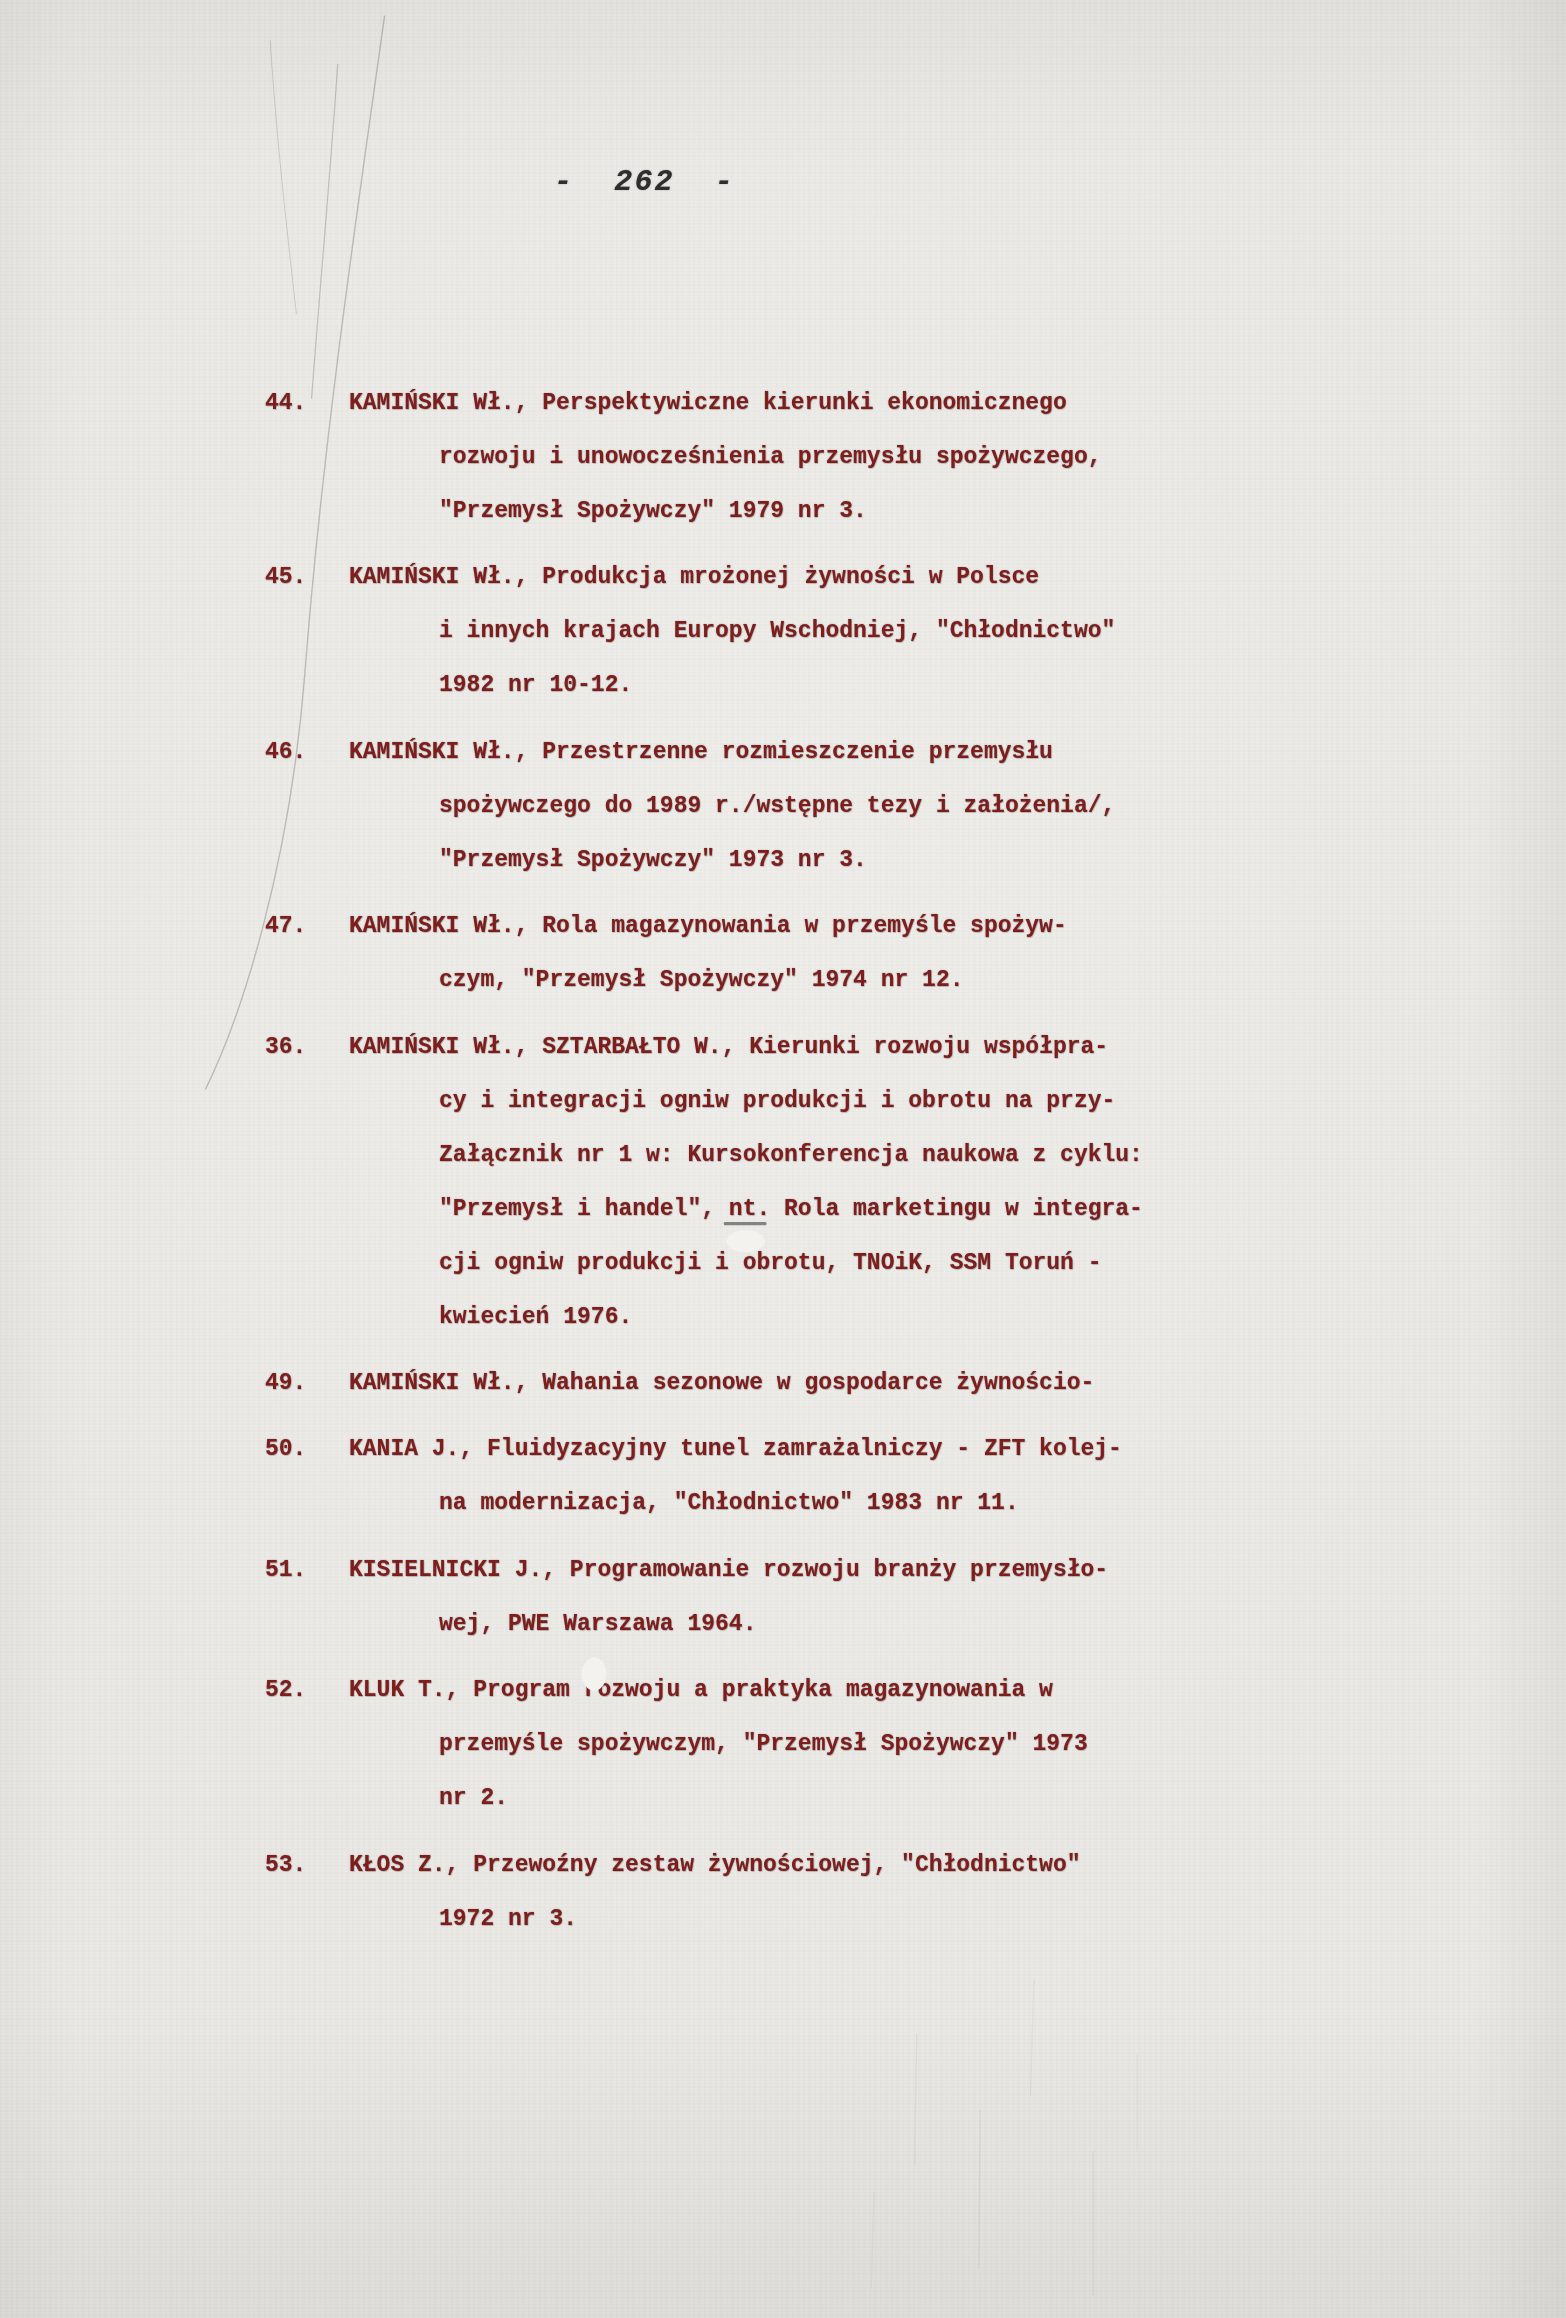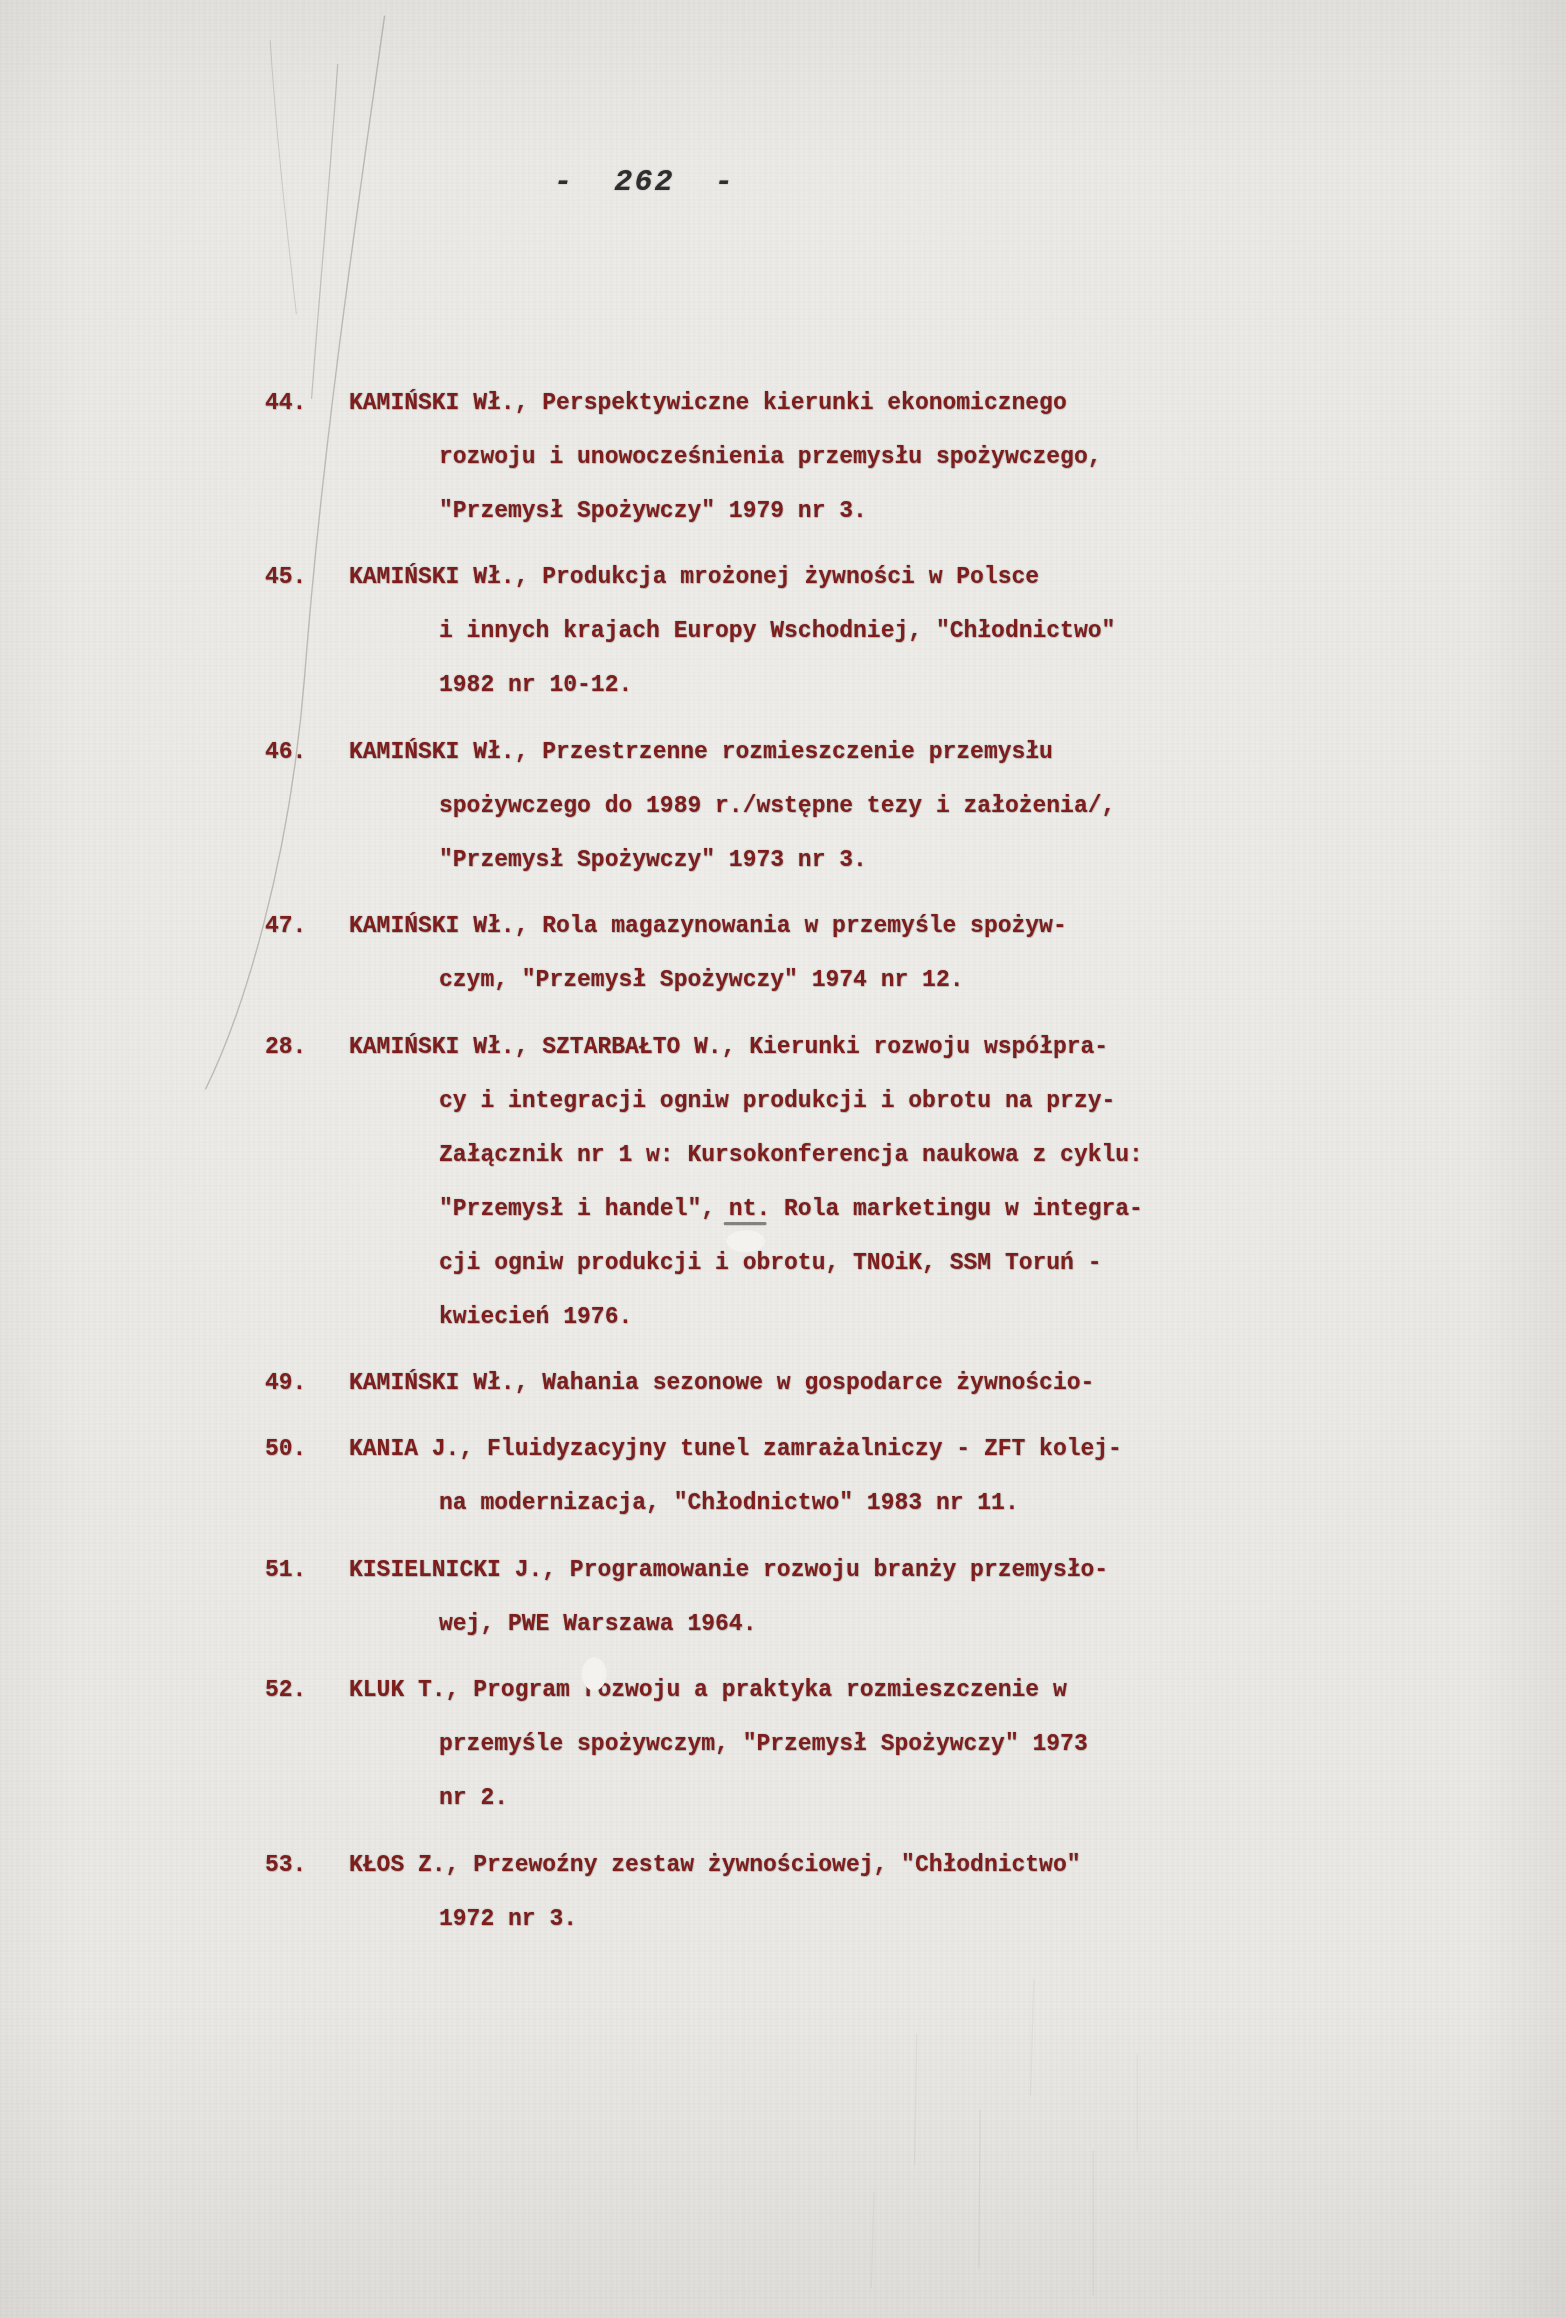--- a/index.html
+++ b/index.html
@@ -63,40 +63,40 @@
     <div class="entry">
       <div class="line first"><span class="num">46.</span><span>KAMIŃSKI Wł., Przestrzenne rozmieszczenie przemysłu</span></div>
       <div class="line cont">spożywczego do 1989 r./wstępne tezy i założenia/,</div>
       <div class="line cont">"Przemysł Spożywczy" 1973 nr 3.</div>
     </div>
     <div class="entry">
       <div class="line first"><span class="num">47.</span><span>KAMIŃSKI Wł., Rola magazynowania w przemyśle spożyw-</span></div>
       <div class="line cont">czym, "Przemysł Spożywczy" 1974 nr 12.</div>
     </div>
     <div class="entry">
-      <div class="line first"><span class="num">28.</span><span>KAMIŃSKI Wł., SZTARBAŁTO W., Kierunki rozwoju współpra-</span></div>
+      <div class="line first"><span class="num">36.</span><span>KAMIŃSKI Wł., SZTARBAŁTO W., Kierunki rozwoju współpra-</span></div>
       <div class="line cont">cy i integracji ogniw produkcji i obrotu na przy-</div>
       <div class="line cont">Załącznik nr 1 w: Kursokonferencja naukowa z cyklu:</div>
       <div class="line cont">"Przemysł i handel", nt. Rola marketingu w integra-</div>
       <div class="line cont">cji ogniw produkcji i obrotu, TNOiK, SSM Toruń -</div>
       <div class="line cont">kwiecień 1976.</div>
     </div>
     <div class="entry">
       <div class="line first"><span class="num">49.</span><span>KAMIŃSKI Wł., Wahania sezonowe w gospodarce żywnościo-</span></div>
     </div>
     <div class="entry">
       <div class="line first"><span class="num">50.</span><span>KANIA J., Fluidyzacyjny tunel zamrażalniczy - ZFT kolej-</span></div>
       <div class="line cont">na modernizacja, "Chłodnictwo" 1983 nr 11.</div>
     </div>
     <div class="entry">
       <div class="line first"><span class="num">51.</span><span>KISIELNICKI J., Programowanie rozwoju branży przemysło-</span></div>
       <div class="line cont">wej, PWE Warszawa 1964.</div>
     </div>
     <div class="entry">
-      <div class="line first"><span class="num">52.</span><span>KLUK T., Program rozwoju a praktyka rozmieszczenie w</span></div>
+      <div class="line first"><span class="num">52.</span><span>KLUK T., Program rozwoju a praktyka magazynowania w</span></div>
       <div class="line cont">przemyśle spożywczym, "Przemysł Spożywczy" 1973</div>
       <div class="line cont">nr 2.</div>
     </div>
     <div class="entry">
       <div class="line first"><span class="num">53.</span><span>KŁOS Z., Przewoźny zestaw żywnościowej, "Chłodnictwo"</span></div>
       <div class="line cont">1972 nr 3.</div>
     </div>
   </div>
 
 <svg class="artifacts" width="1566" height="2319" viewBox="0 0 2272 3363">

